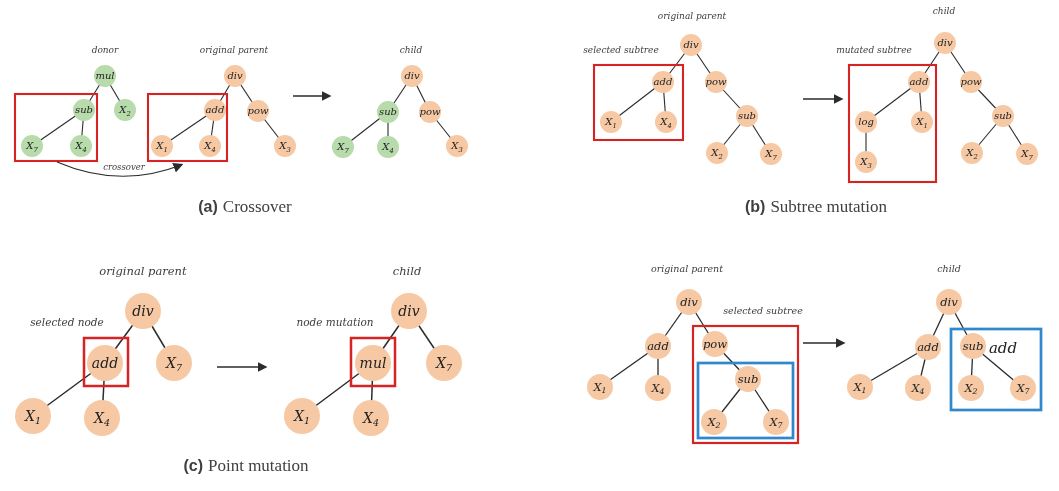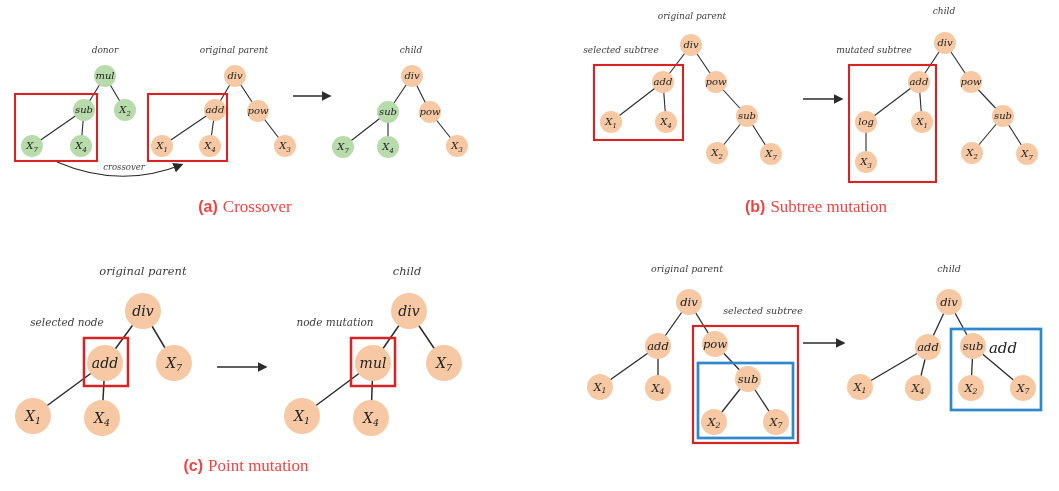--- a/index.html
+++ b/index.html
@@ -11,21 +11,21 @@
     width: 1059px; height: 491px;
     background: #ffffff;
     overflow: hidden;
   }
   .panel-svg { position: absolute; }
   .caption {
     position: absolute;
     transform: translateX(-50%);
     white-space: nowrap;
     font-size: 17px;
-    color: #ef4444;
+    color: #404040;
     font-family: "Liberation Serif", serif;
   }
   .caption .cap-label {
     font-family: "Liberation Sans", sans-serif;
     font-weight: 700;
     font-size: 16px;
     margin-right: 5px;
   }
   .cap-a { left: 245px; top: 197px; }
   .cap-b { left: 816px; top: 197px; }

